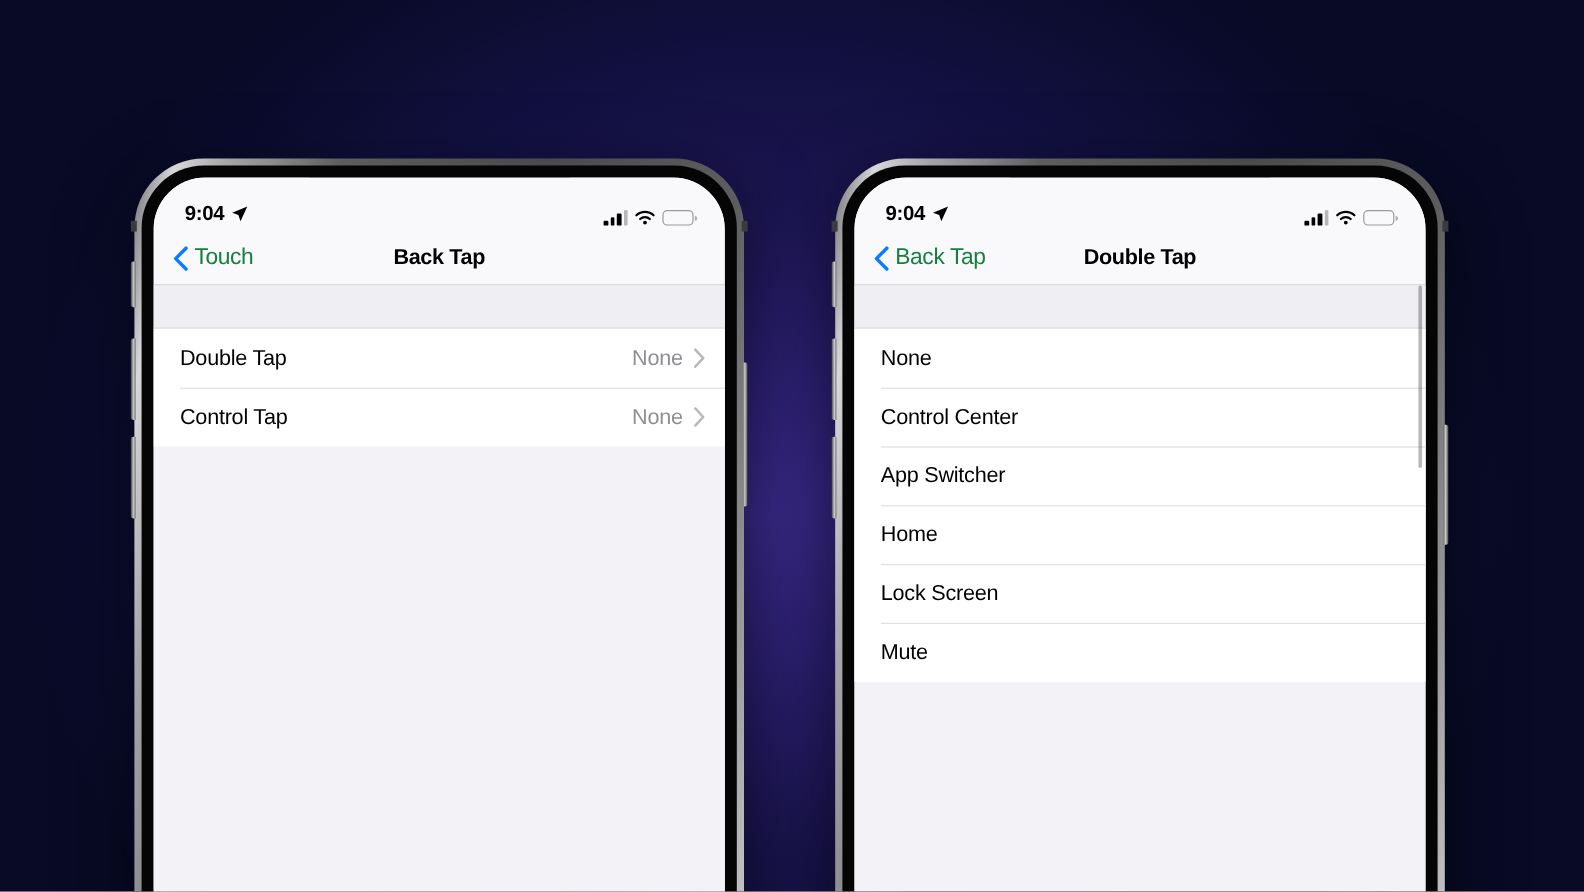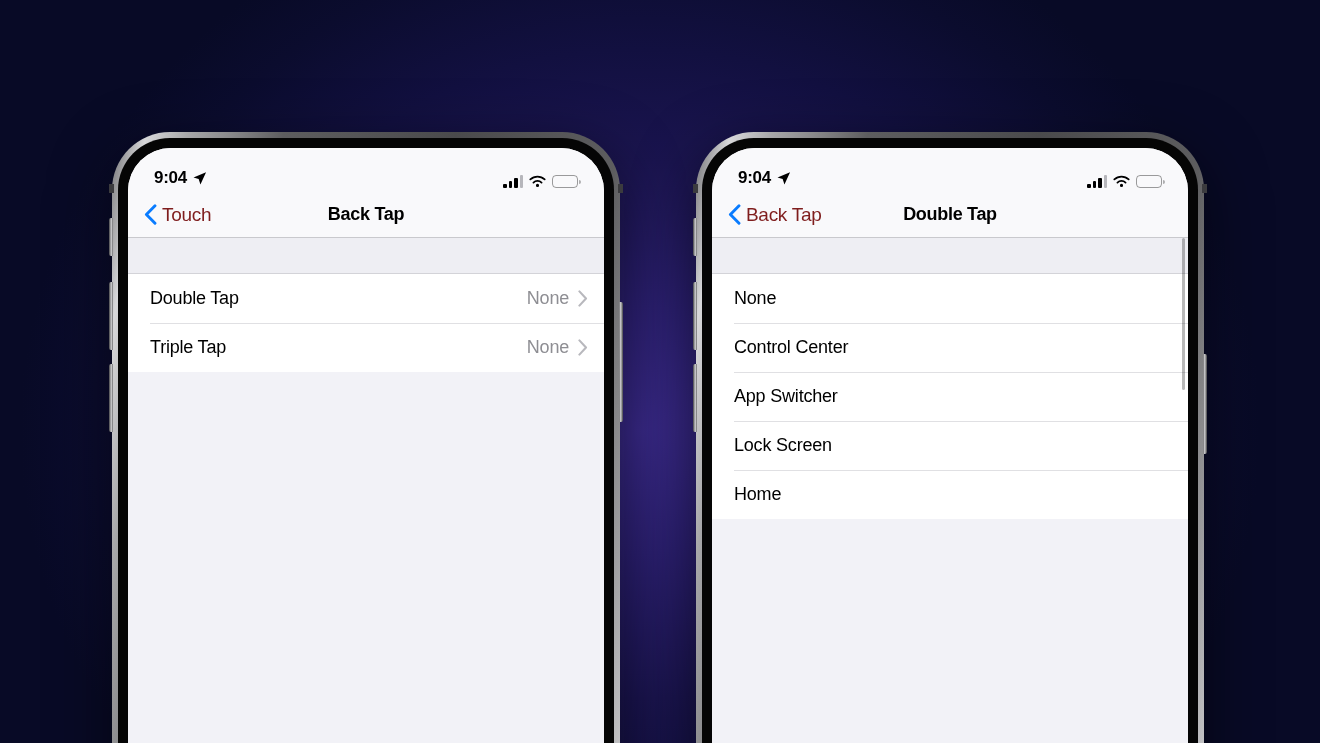--- a/index.html
+++ b/index.html
@@ -169,24 +169,24 @@
   .navbar {
     position: relative;
     height: 46px;
     background: #f9f9fb;
     border-bottom: 0.5px solid #c9c9cd;
     display: flex;
     align-items: center;
   }
   .nav-back {
     display: flex;
-    align-items: flex-start;
+    align-items: flex-end;
     gap: 5px;
     padding-left: 16px;
-    color: #7f1d1d;
+    color: #15803d;
     font-size: 19px;
     letter-spacing: -0.3px;
     cursor: pointer;
   }
   .chev-back { display: block; }
   .nav-title {
     position: absolute;
     left: 0; right: 0;
     text-align: center;
     font-size: 18px;
@@ -310,21 +310,21 @@
               <span class="row-label">Double Tap</span>
               <span class="row-right">
                 <span class="row-value">None</span>
                 <svg class="chev-right" width="10" height="17" viewBox="0 0 10 17">
                   <path d="M1.4 1.4 L8 8.5 L1.4 15.6" stroke="#b8b8bd" stroke-width="2.1" fill="none" stroke-linecap="round" stroke-linejoin="round"></path>
                 </svg>
               </span>
             </div>
 
             <div class="row">
-              <span class="row-label">Triple Tap</span>
+              <span class="row-label">Control Tap</span>
               <span class="row-right">
                 <span class="row-value">None</span>
                 <svg class="chev-right" width="10" height="17" viewBox="0 0 10 17">
                   <path d="M1.4 1.4 L8 8.5 L1.4 15.6" stroke="#b8b8bd" stroke-width="2.1" fill="none" stroke-linecap="round" stroke-linejoin="round"></path>
                 </svg>
               </span>
             </div>
 
           </div>
           <div class="list-tail"></div>
@@ -392,24 +392,27 @@
             <div class="row">
               <span class="row-label">None</span>
             </div>
             <div class="row">
               <span class="row-label">Control Center</span>
             </div>
             <div class="row">
               <span class="row-label">App Switcher</span>
             </div>
             <div class="row">
+              <span class="row-label">Home</span>
+            </div>
+            <div class="row">
               <span class="row-label">Lock Screen</span>
             </div>
             <div class="row">
-              <span class="row-label">Home</span>
+              <span class="row-label">Mute</span>
             </div>
           </div>
           <div class="scroll-indicator" style="top:0px; height:152px;"></div>
         </div>
 
       </div>
     </div>
   </div>
 
 </div>

